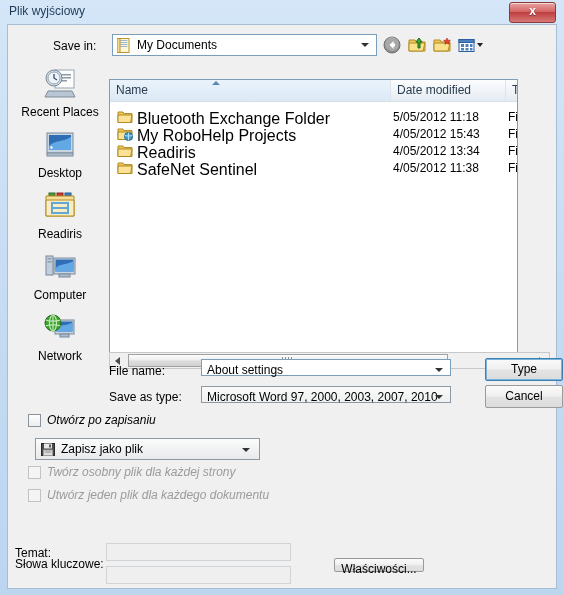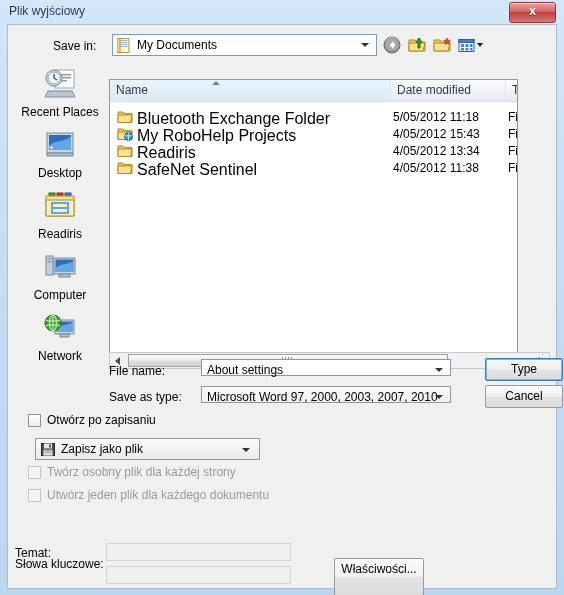--- a/index.html
+++ b/index.html
@@ -311,20 +311,21 @@
   }
   .chk.disabled {
     border: 1px solid #c0c4c7;
     background: #f4f4f4;
     cursor: default;
   }
   .chk-label {
     position: absolute;
     font-size: 12px;
     white-space: nowrap;
+    font-style: italic;
   }
   .chk-label.disabled { color: #9b9b9b; }
 
   #save-mode-combo {
     position: absolute;
     left: 27px; top: 437px;
     width: 225px; height: 22px;
     background: linear-gradient(180deg,#fcfcfc 0%, #f1f2f3 50%, #e8eaec 100%);
     border: 1px solid #8d9aa5;
     box-sizing: border-box;
@@ -353,21 +354,21 @@
   .meta-input {
     position: absolute;
     width: 185px; height: 18px;
     background: #efefef;
     border: 1px solid #cfd4d8;
     box-sizing: border-box;
   }
   #props-btn {
     position: absolute;
     left: 333px; top: 559px;
-    width: 90px; height: 38px;
+    width: 90px; height: 14px;
   }
 </style>
 </head>
 <body>
 
 <div id="window">
 
   <div id="titlebar">
     <div id="title-text">Plik wyjściowy</div>
     <div id="close-button">

